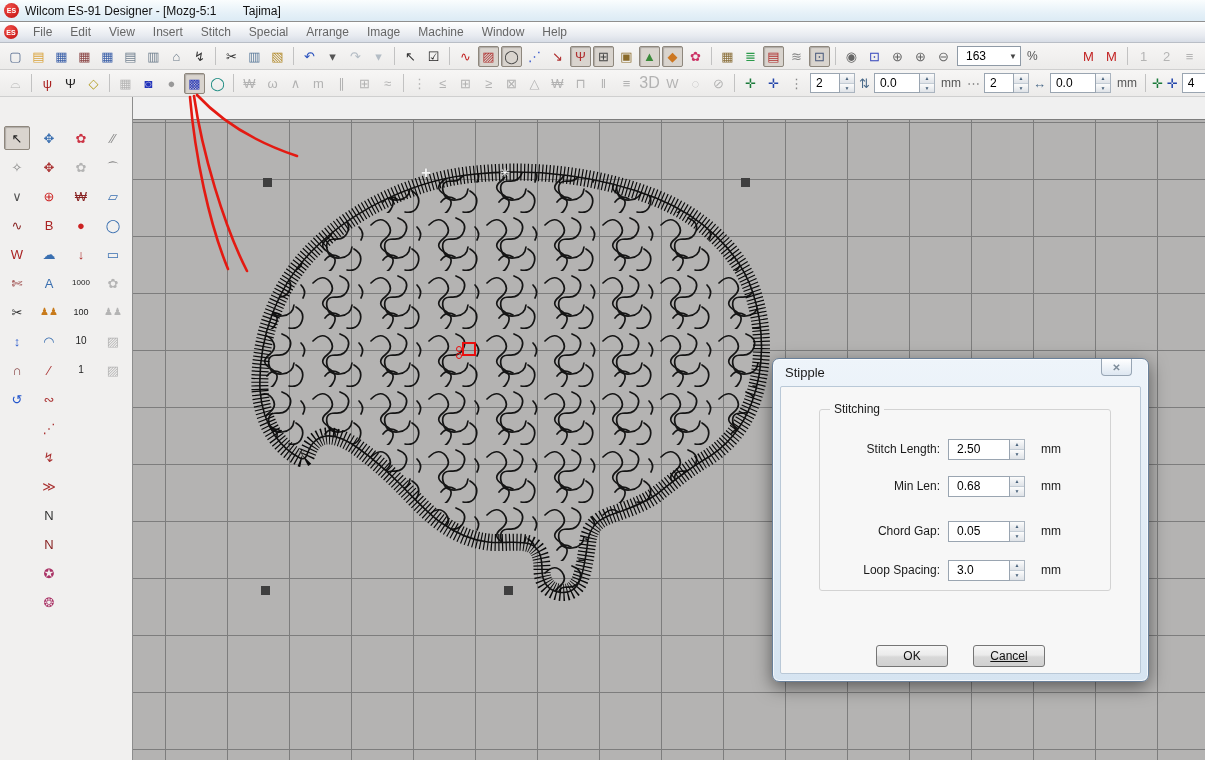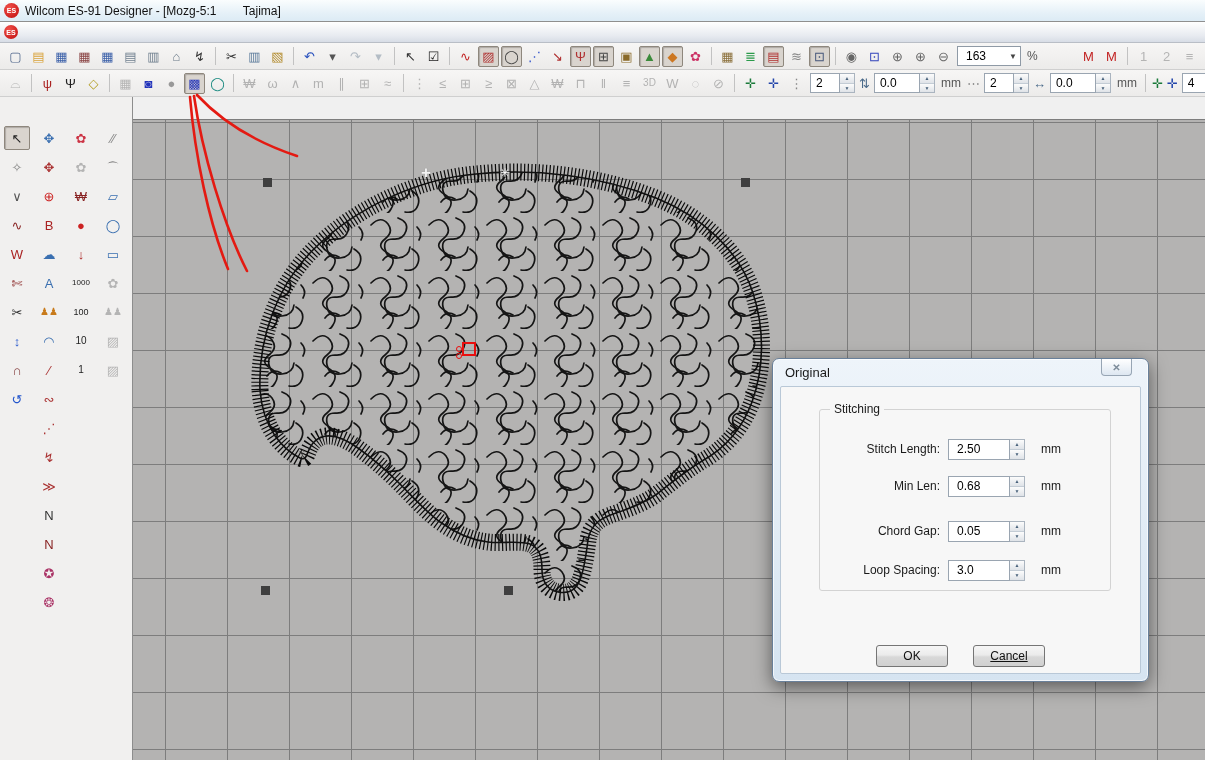--- a/index.html
+++ b/index.html
@@ -101,20 +101,34 @@
 
 <div class="win">
 
   <div class="titlebar">
     <div class="logo">ES</div>
     <div class="title-text">Wilcom ES-91 Designer - [Mozg-5:1        Tajima]</div>
   </div>
 
   <div class="menubar">
     <div class="logo">ES</div>
+    <div style="display:flex">
+
+    <span class="menu-item">File</span>
+        <span class="menu-item">Edit</span>
+        <span class="menu-item">View</span>
+        <span class="menu-item">Insert</span>
+        <span class="menu-item">Stitch</span>
+        <span class="menu-item">Special</span>
+        <span class="menu-item">Arrange</span>
+        <span class="menu-item">Image</span>
+        <span class="menu-item">Machine</span>
+        <span class="menu-item">Window</span>
+        <span class="menu-item">Help</span>
+      </div>
   </div>
 
   <div class="toolbar tb1">
     <div style="display:flex;align-items:center">
 
     <div class="tbtn" style="color: rgb(81, 103, 140);">▢</div>
         <div class="tbtn" style="color: rgb(217, 163, 60);">▤</div>
         <div class="tbtn" style="color: rgb(58, 95, 168);">▦</div>
         <div class="tbtn" style="color: rgb(138, 68, 68);">▦</div>
         <div class="tbtn" style="color: rgb(58, 95, 168);">▦</div>
@@ -202,21 +216,21 @@
         <div class="tbtn disabled" style="color: rgb(168, 168, 168);">⋮</div>
         <div class="tbtn disabled" style="color: rgb(168, 168, 168);">≤</div>
         <div class="tbtn disabled" style="color: rgb(168, 168, 168);">⊞</div>
         <div class="tbtn disabled" style="color: rgb(168, 168, 168);">≥</div>
         <div class="tbtn disabled" style="color: rgb(168, 168, 168);">⊠</div>
         <div class="tbtn disabled" style="color: rgb(168, 168, 168);">△</div>
         <div class="tbtn disabled" style="color: rgb(168, 168, 168);">₩</div>
         <div class="tbtn disabled" style="color: rgb(168, 168, 168);">⊓</div>
         <div class="tbtn disabled" style="color: rgb(168, 168, 168);">‖</div>
         <div class="tbtn disabled" style="color: rgb(168, 168, 168);">≡</div>
-        <div class="tbtn disabled" style="color: rgb(168, 168, 168); font-size: 10px;">3D</div>
+        <div class="tbtn disabled" style="color: rgb(168, 168, 168); font-size: 16px;">3D</div>
         <div class="tbtn disabled" style="color: rgb(168, 168, 168);">W</div>
         <div class="tbtn disabled" style="color: rgb(168, 168, 168);">◌</div>
         <div class="tbtn disabled" style="color: rgb(168, 168, 168);">⊘</div>
         <div class="sep"></div>
         <div class="tbtn" style="color: rgb(26, 122, 58);">✛</div>
         <div class="tbtn" style="color: rgb(34, 68, 170);">✛</div>
         <div class="tbtn" style="color: rgb(136, 136, 136);">⋮</div>
       </div>
     <div style="flex:1"></div>
     <div class="numfield">
@@ -350,21 +364,21 @@
 
   <svg class="annot" viewBox="0 0 1205 760">
     <g fill="none" stroke="#e41a12" stroke-width="2.6" stroke-linecap="round">
       <path d="M194,96 C202,152 224,226 247,271"></path>
       <path d="M190,97 C195,156 209,223 228,269"></path>
       <path d="M197,95 C224,124 261,144 297,156"></path>
     </g>
   </svg>
 
   <div class="dialog">
-    <div class="dlg-title">Original</div>
+    <div class="dlg-title">Stipple</div>
     <div class="dlg-close">✕</div>
     <div class="dlg-body">
       <div class="groupbox">
         <div class="gb-label">Stitching</div>
         <div>
 
         <div class="dlg-row" style="top: 28px;">
               <span class="lbl">Stitch Length:</span>
               <div class="val">2.50</div>
               <div class="spin" style="height:21px">

